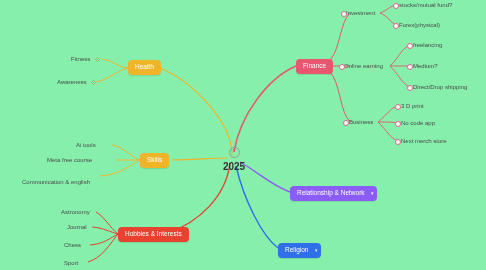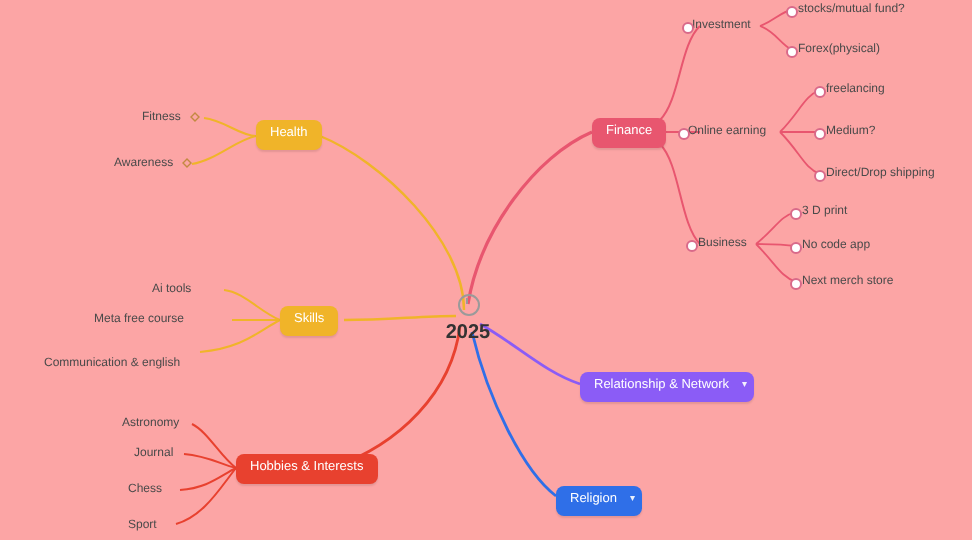--- a/index.html
+++ b/index.html
@@ -5,21 +5,21 @@
   html, body {
     margin: 0;
     padding: 0;
     background: #ffffff;
   }
   #canvas {
     position: relative;
     width: 486px;
     height: 270px;
     overflow: hidden;
-    background: #fca5a5;
+    background: #86efac;
     font-family: "Liberation Sans", sans-serif;
   }
   svg.links {
     position: absolute;
     left: 0;
     top: 0;
     width: 486px;
     height: 270px;
     pointer-events: none;
   }

